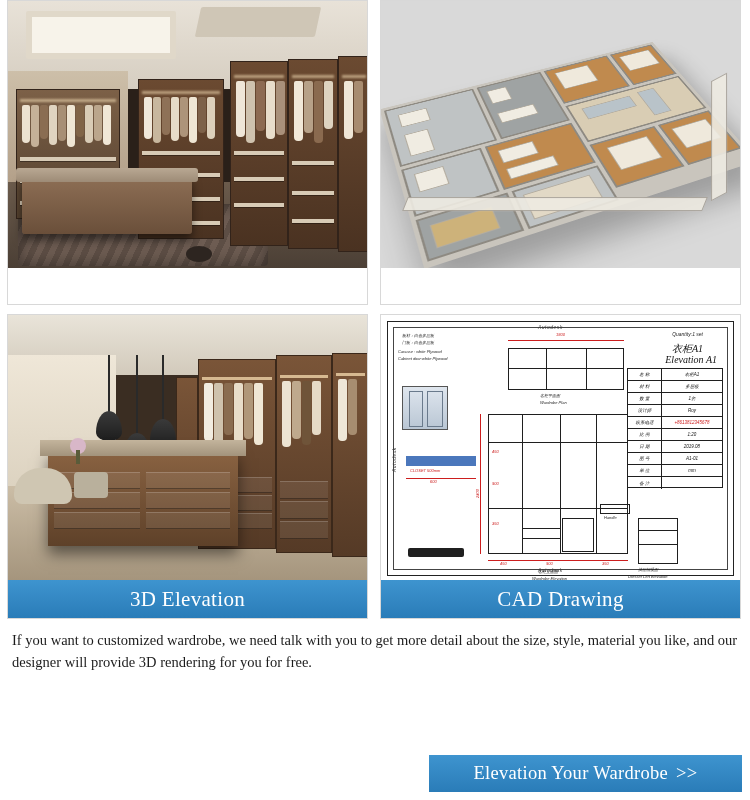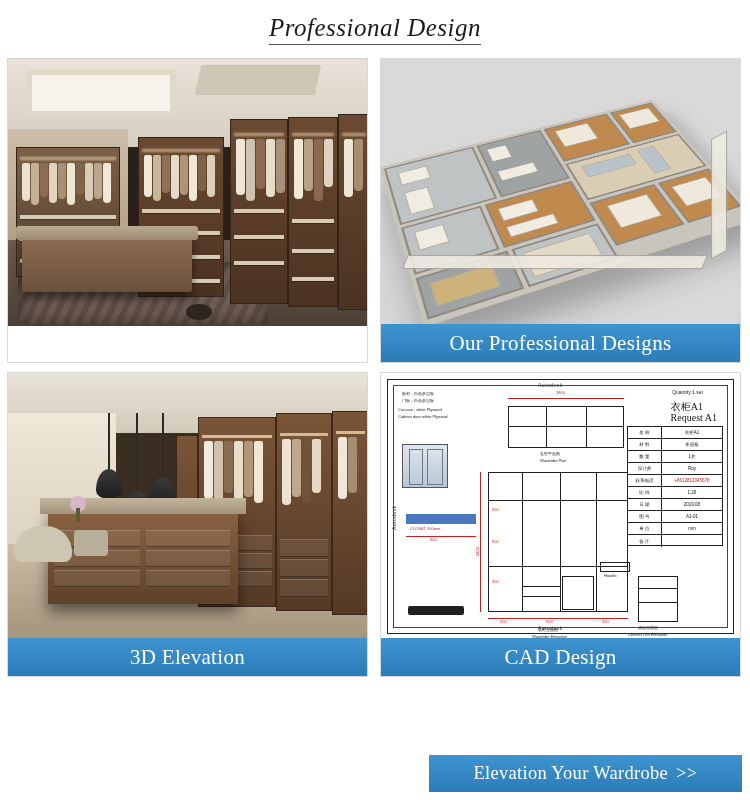--- a/index.html
+++ b/index.html
@@ -45,20 +45,21 @@
     position: relative;
     border: 1px solid #d8d8d8;
     overflow: hidden;
     background: #fff;
   }
   .card-media {
     position: absolute;
     top: 0; left: 0; right: 0;
     height: 267px;
     overflow: hidden;
+    font-style: italic;
   }
   .card-caption {
     position: absolute;
     left: 0; right: 0; bottom: 0;
     height: 38px;
     background: linear-gradient(180deg,#3e94cf 0%, #2a7cb8 100%);
     color: #fff;
     display: flex;
     align-items: center;
     justify-content: center;
@@ -267,23 +268,20 @@
     letter-spacing:.3px;
     cursor:pointer;
     border:none;
   }
 </style>
 </head>
 <body>
 
 <div class="page">
 
-  <div class="header">
-    <div class="header-title">Professional Design</div>
-  </div>
 
   <div class="grid">
 
     <div class="card">
       <div class="card-media">
         <div class="closet1">
           <div class="c1-ceiling"></div>
           <div class="c1-ceil-panel"></div>
           <div class="c1-ceil-panel2"></div>
           <div class="c1-wall-left"></div>
@@ -386,21 +384,20 @@
             <div class="furn" style="left:96px; top:130px;width:48px;height:14px;"></div>
             <div class="furn" style="left:14px; top:104px;width:28px;height:24px;"></div>
             <div class="furn" style="left:14px; top:168px;width:56px;height:26px;background:#cdb27a;"></div>
             <div class="furn" style="left:100px;top:166px;width:66px;height:30px;background:#e2d9c6;"></div>
           </div>
 
           <div class="wallv" style="left:24px; top:196px; width:300px; height:14px; transform:skewX(-22deg); opacity:.9;"></div>
           <div class="wallv" style="left:330px;top:76px;  width:16px;  height:120px; transform:skewY(-28deg); opacity:.9;"></div>
         </div>
       </div>
-      <div class="card-caption">Our Professional Designs</div>
     </div>
 
     <div class="card">
       <div class="card-media">
         <div class="closet2">
           <div class="c2-ceiling"></div>
           <div class="c2-left-room"></div>
           <div class="c2-floor"></div>
 
           <div class="c2-lamp-wire" style="left:100px;height:58px;"></div>
@@ -473,21 +470,21 @@
             <div class="cad-txt" style="top:19px;left:14px;">门板：白色多层板</div>
             <div class="cad-txt" style="top:28px;left:10px;">Carcase : white Plywood</div>
             <div class="cad-txt" style="top:35px;left:10px;">Cabinet door:white Plywood</div>
 
             <div class="cad-swatch">
               <div style="position:absolute;left:6px;top:4px;width:14px;height:36px;border:1px solid #6a7a8c;"></div>
               <div style="position:absolute;left:24px;top:4px;width:16px;height:36px;border:1px solid #6a7a8c;"></div>
             </div>
 
             <div class="cad-title" style="top:20px;right:30px;">衣柜A1</div>
-            <div class="cad-title" style="top:32px;right:16px;">Request A1</div>
+            <div class="cad-title" style="top:32px;right:16px;">Elevation A1</div>
             <div class="cad-txt" style="top:10px;right:30px;font-size:5px;">Quantity:1 set</div>
 
             <div class="cad-tbl" style="top:46px;">
               <div class="row">
                   <div class="c1">名 称</div>
                   <div class="c2">衣柜A1</div>
                 </div>
               <div class="row">
                   <div class="c1">材 料</div>
                   <div class="c2">多层板</div>
@@ -568,25 +565,26 @@
             <div class="cad-box" style="top:182px;left:212px;width:30px;height:10px;"></div>
 
             <div class="cad-box" style="top:196px;left:250px;width:40px;height:46px;"></div>
             <div class="cad-line" style="top:208px;left:250px;width:40px;height:1px;"></div>
             <div class="cad-line" style="top:222px;left:250px;width:40px;height:1px;"></div>
             <div class="cad-txt" style="top:246px;left:250px;">抽屉侧视图</div>
             <div class="cad-txt" style="top:253px;left:240px;">Dresser Left Elevation</div>
           </div>
         </div>
       </div>
-      <div class="card-caption">CAD Design</div>
+      <div class="card-caption">CAD Drawing</div>
     </div>
 
   </div>
 
+  <div class="note">If you want to customized wardrobe, we need talk with you to get more detail about the size, style, material you like, and our designer will provide 3D rendering for you for free.</div>
 
   <div class="cta-wrap">
     <button class="cta">
       <span>Elevation Your Wardrobe</span>
       <span>&gt;&gt;</span>
     </button>
   </div>
 
 </div>
 

